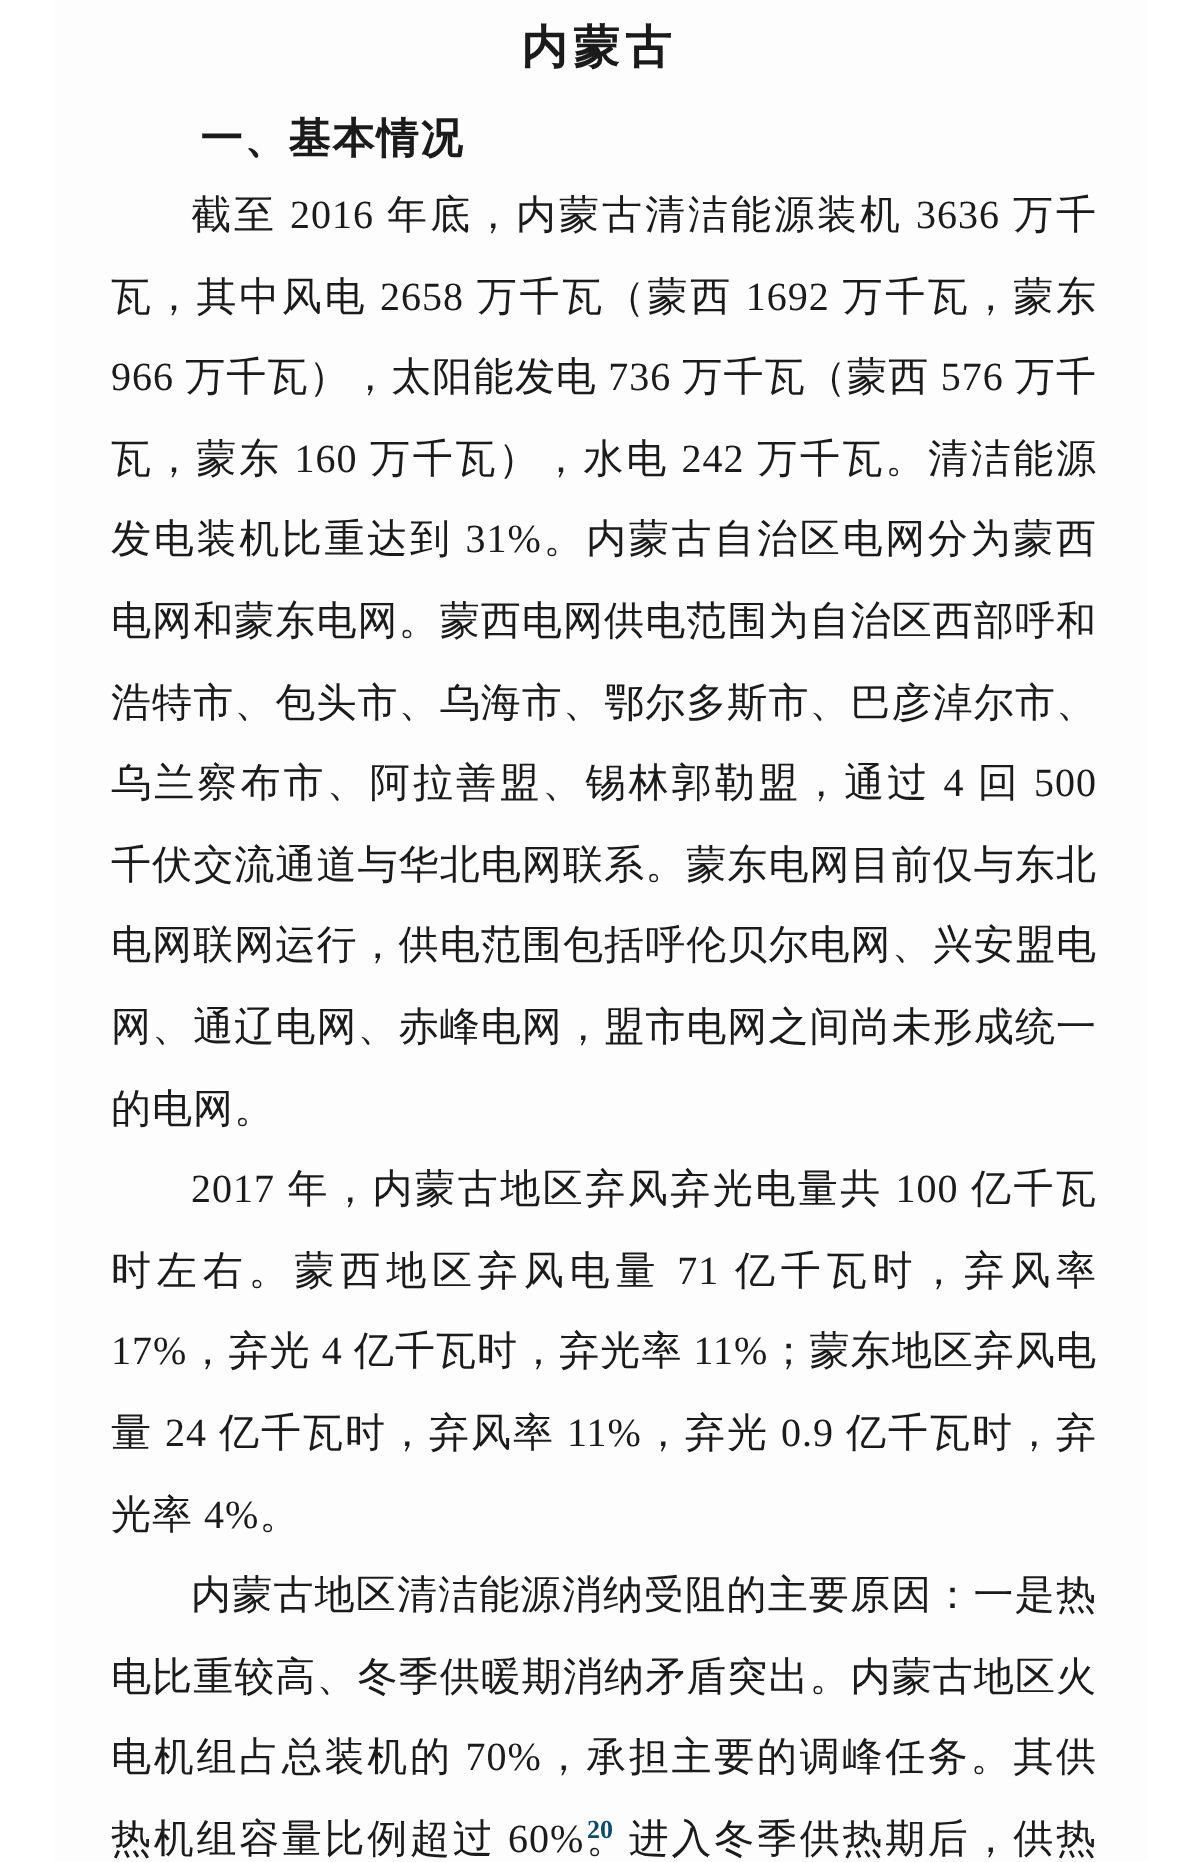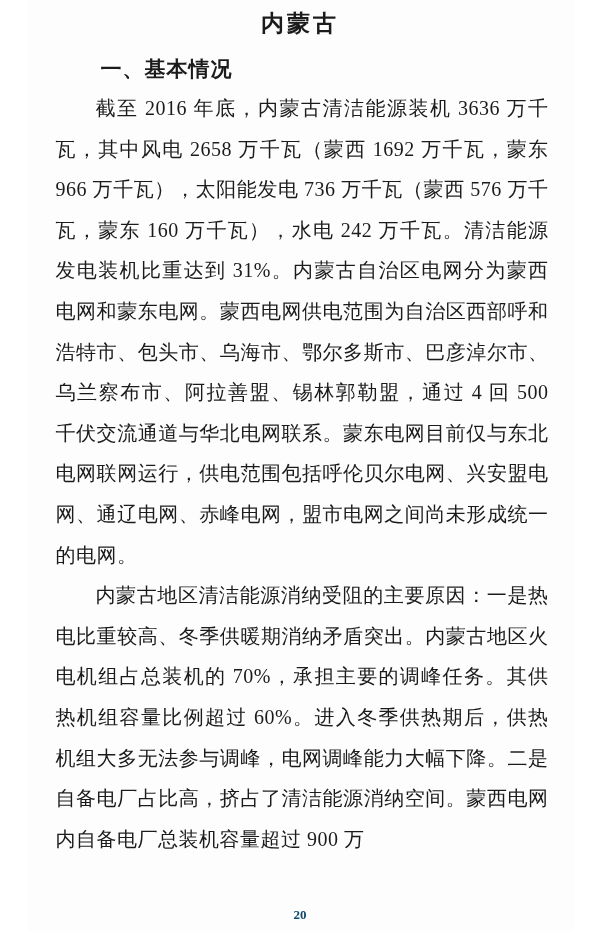--- a/index.html
+++ b/index.html
@@ -62,17 +62,18 @@
 </head>
 <body>
 
 <div class="page">
   <h1 class="doc-title">内蒙古</h1>
 
   <h2 class="section-heading">一、基本情况</h2>
 
   <div class="body-text">
     <p>截至 2016 年底，内蒙古清洁能源装机 3636 万千瓦，其中风电 2658 万千瓦（蒙西 1692 万千瓦，蒙东 966 万千瓦），太阳能发电 736 万千瓦（蒙西 576 万千瓦，蒙东 160 万千瓦），水电 242 万千瓦。清洁能源发电装机比重达到 31%。内蒙古自治区电网分为蒙西电网和蒙东电网。蒙西电网供电范围为自治区西部呼和浩特市、包头市、乌海市、鄂尔多斯市、巴彦淖尔市、乌兰察布市、阿拉善盟、锡林郭勒盟，通过 4 回 500 千伏交流通道与华北电网联系。蒙东电网目前仅与东北电网联网运行，供电范围包括呼伦贝尔电网、兴安盟电网、通辽电网、赤峰电网，盟市电网之间尚未形成统一的电网。</p>
+    <p>2017 年，内蒙古地区弃风弃光电量共 100 亿千瓦时左右。蒙西地区弃风电量 71 亿千瓦时，弃风率 17%，弃光 4 亿千瓦时，弃光率 11%；蒙东地区弃风电量 24 亿千瓦时，弃风率 11%，弃光 0.9 亿千瓦时，弃光率 4%。</p>
     <p>内蒙古地区清洁能源消纳受阻的主要原因：一是热电比重较高、冬季供暖期消纳矛盾突出。内蒙古地区火电机组占总装机的 70%，承担主要的调峰任务。其供热机组容量比例超过 60%。进入冬季供热期后，供热机组大多无法参与调峰，电网调峰能力大幅下降。二是自备电厂占比高，挤占了清洁能源消纳空间。蒙西电网内自备电厂总装机容量超过 900 万</p>
   </div>
 
   <div class="page-number">20</div>
 </div>
 
 </body></html>

